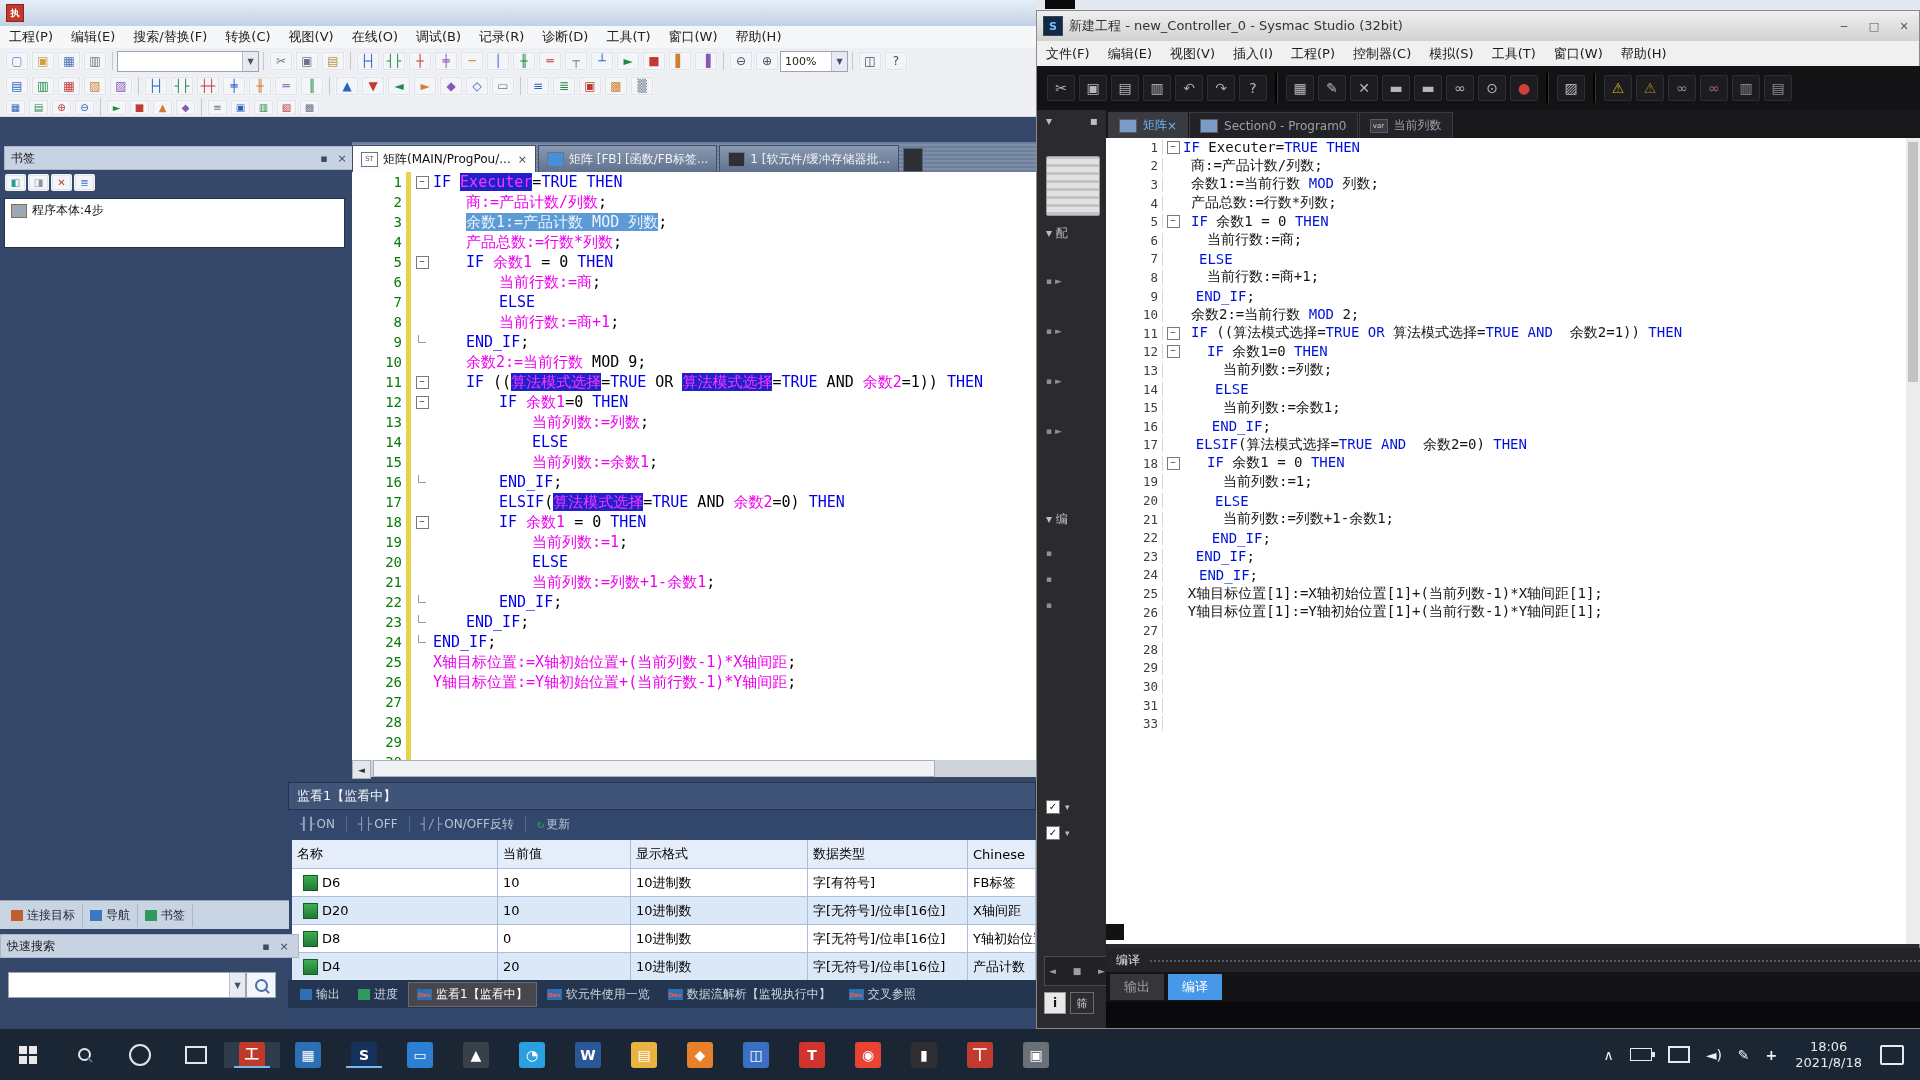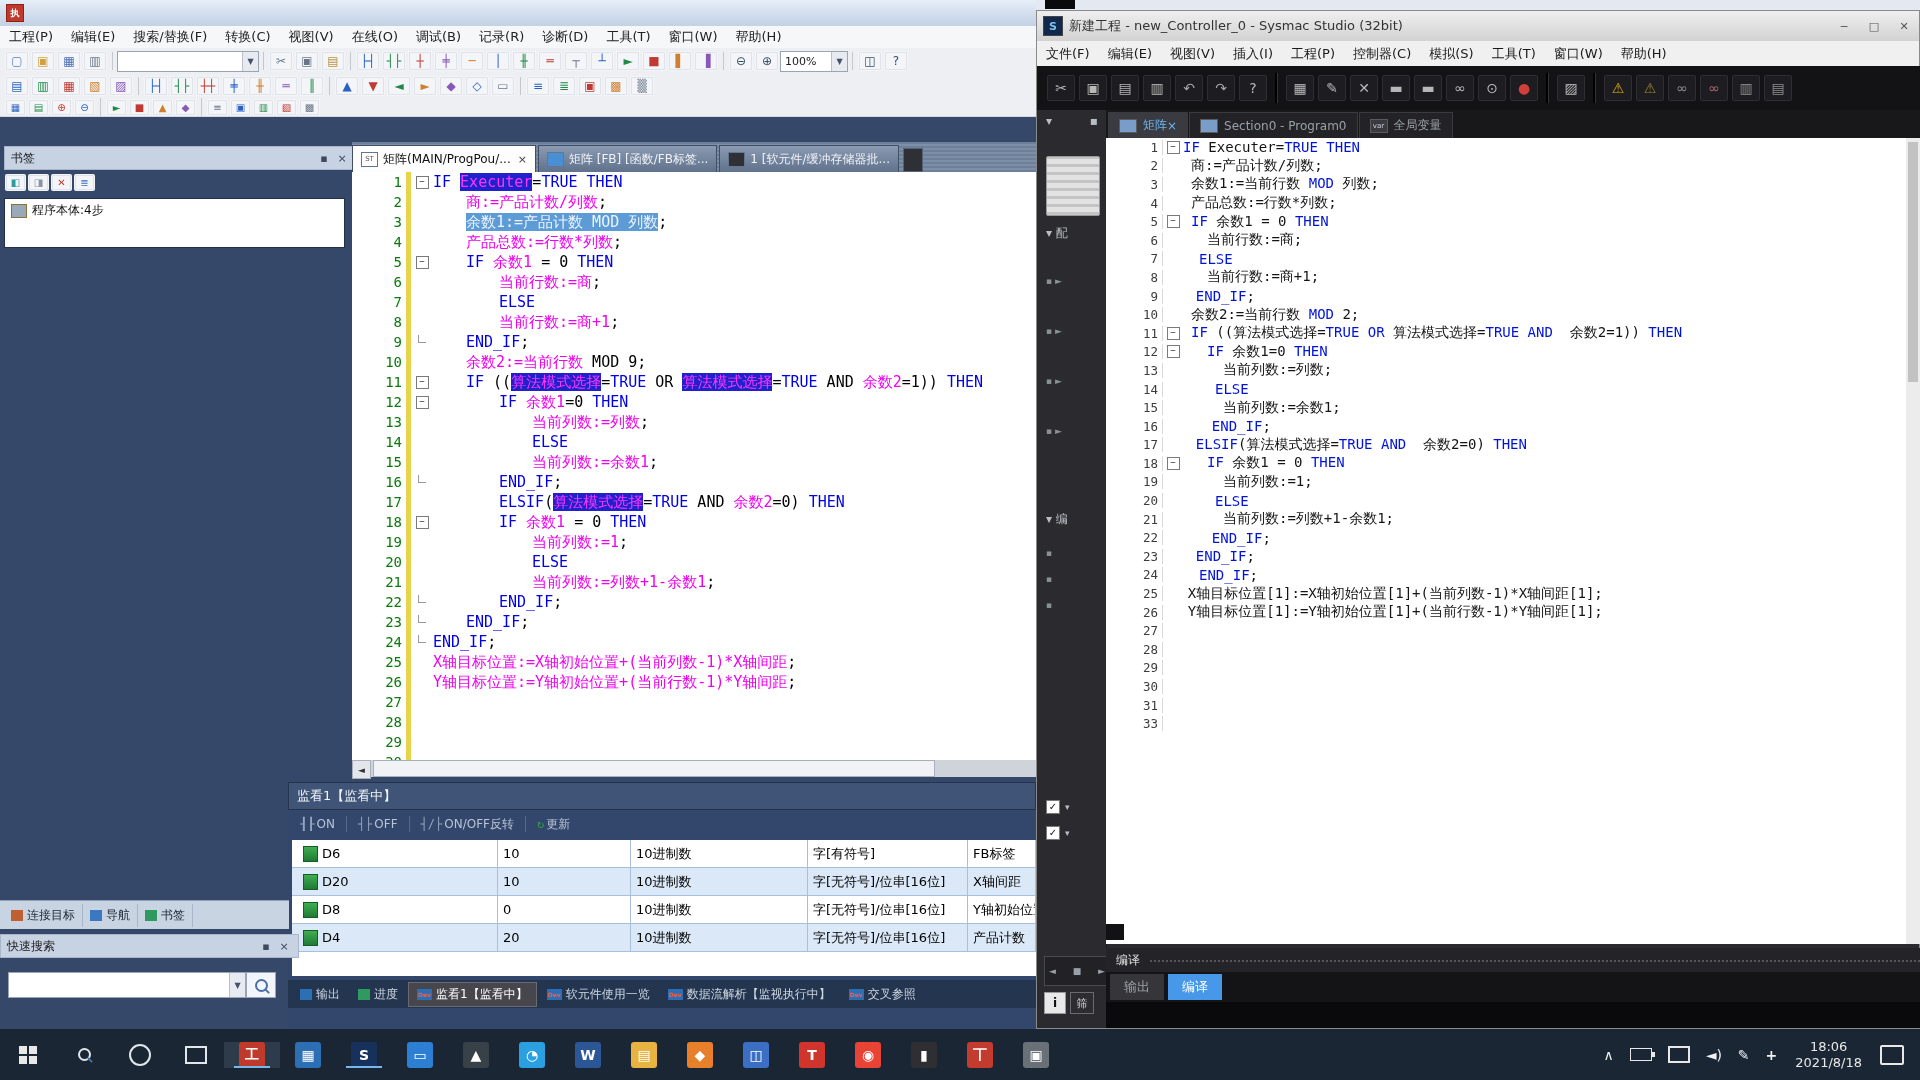--- a/index.html
+++ b/index.html
@@ -334,20 +334,27 @@
           <div class="wic">┤/├</div>
           <div style="display: inline;">ON/OFF反转</div>
         </div>
         <div class="vsep"></div>
         <div class="wit">
           <div class="wic" style="color: rgb(47, 160, 72);">↻</div>
           <div style="display: inline;">更新</div>
         </div>
       </div>
     <div id="watchTable">
+        <div class="wRow wHead">
+          <div>名称</div>
+          <div>当前值</div>
+          <div>显示格式</div>
+          <div>数据类型</div>
+          <div>Chinese</div>
+        </div>
         <div class="wRow">
           <div>
             <div class="bookIco"></div>
             <div style="display: inline;">D6</div>
           </div>
           <div>10</div>
           <div>10进制数</div>
           <div>字[有符号]</div>
           <div>FB标签</div>
         </div>
@@ -524,21 +531,21 @@
         <div class="ticon" style="width: 16px; height: 12px; background: rgb(122, 156, 200); color: rgb(207, 212, 218); font-size: 7px; display: flex; align-items: center; justify-content: center; border: 1px solid rgb(90, 90, 96);"></div>
         <div style="display: inline;">矩阵</div>
         <div class="x close"> ×</div>
       </div>
       <div class="sTab inactive">
         <div class="ticon" style="width: 16px; height: 12px; background: rgb(122, 156, 200); color: rgb(207, 212, 218); font-size: 7px; display: flex; align-items: center; justify-content: center; border: 1px solid rgb(90, 90, 96);"></div>
         <div style="display: inline;">Section0 - Program0</div>
       </div>
       <div class="sTab inactive">
         <div class="ticon" style="width: 16px; height: 12px; background: rgb(58, 58, 64); color: rgb(207, 212, 218); font-size: 7px; display: flex; align-items: center; justify-content: center; border: 1px solid rgb(90, 90, 96);">var</div>
-        <div style="display: inline;">全局变量</div>
+        <div style="display: inline;">当前列数</div>
       </div>
     </div>
   <div id="sysCode" class="abs">
       <div class="syLine"><div class="syNum">1</div><div class="syFold"><div class="foldBox">−</div></div><span style="padding-left: 0px;"><span class="sy-k">IF </span><span class="sy-p">Executer=</span><span class="sy-k">TRUE</span><span class="sy-p"> </span><span class="sy-k">THEN</span></span></div>
       <div class="syLine"><div class="syNum">2</div><div class="syFold"></div><span style="padding-left: 8px;"><span class="sy-p">商:=产品计数/列数;</span></span></div>
       <div class="syLine"><div class="syNum">3</div><div class="syFold"></div><span style="padding-left: 8px;"><span class="sy-p">余数1:=当前行数 </span><span class="sy-k">MOD</span><span class="sy-p"> 列数;</span></span></div>
       <div class="syLine"><div class="syNum">4</div><div class="syFold"></div><span style="padding-left: 8px;"><span class="sy-p">产品总数:=行数*列数;</span></span></div>
       <div class="syLine"><div class="syNum">5</div><div class="syFold"><div class="foldBox">−</div></div><span style="padding-left: 8px;"><span class="sy-k">IF </span><span class="sy-p">余数1 = 0 </span><span class="sy-k">THEN</span></span></div>
       <div class="syLine"><div class="syNum">6</div><div class="syFold"></div><span style="padding-left: 24px;"><span class="sy-p">当前行数:=商;</span></span></div>
       <div class="syLine"><div class="syNum">7</div><div class="syFold"></div><span style="padding-left: 16px;"><span class="sy-k">ELSE</span></span></div>

